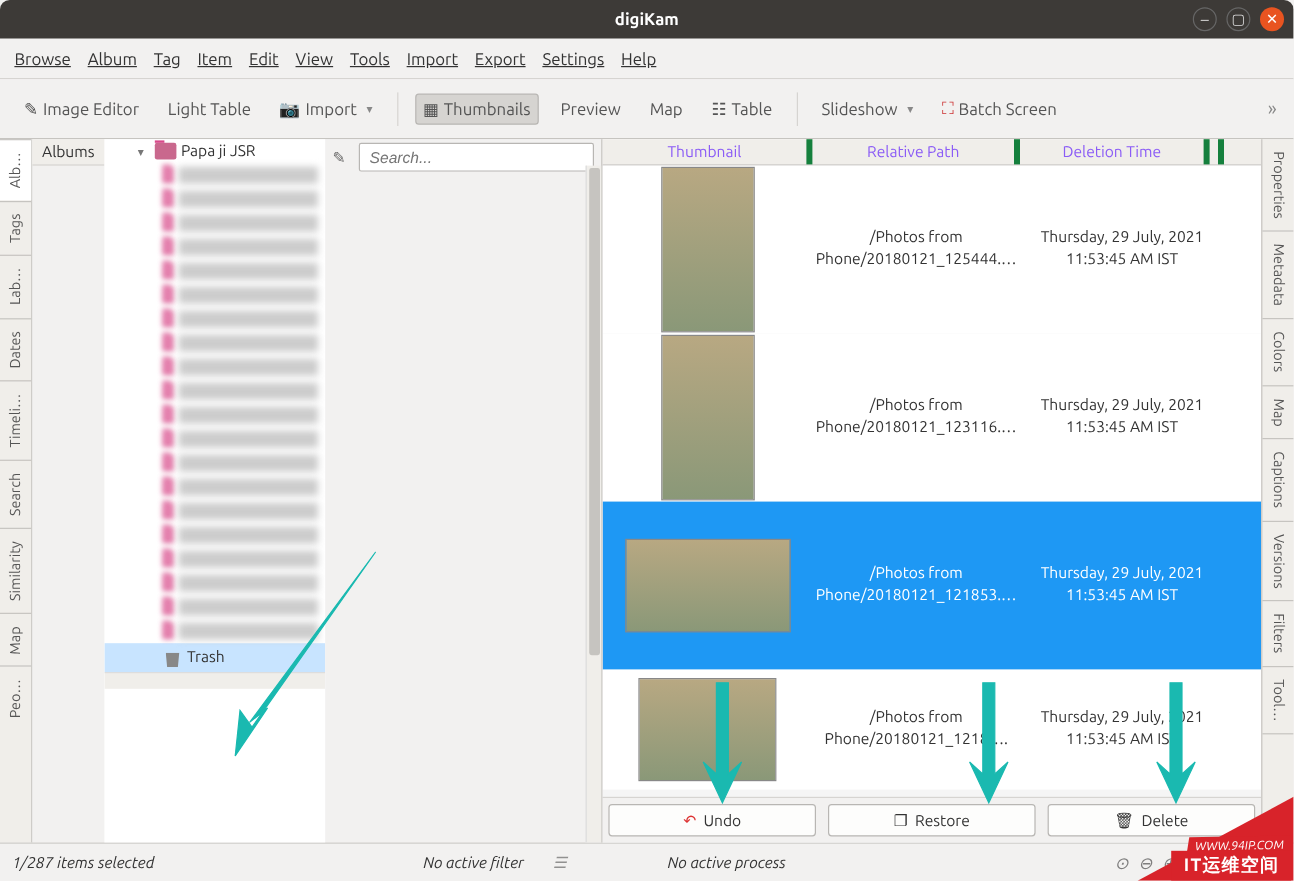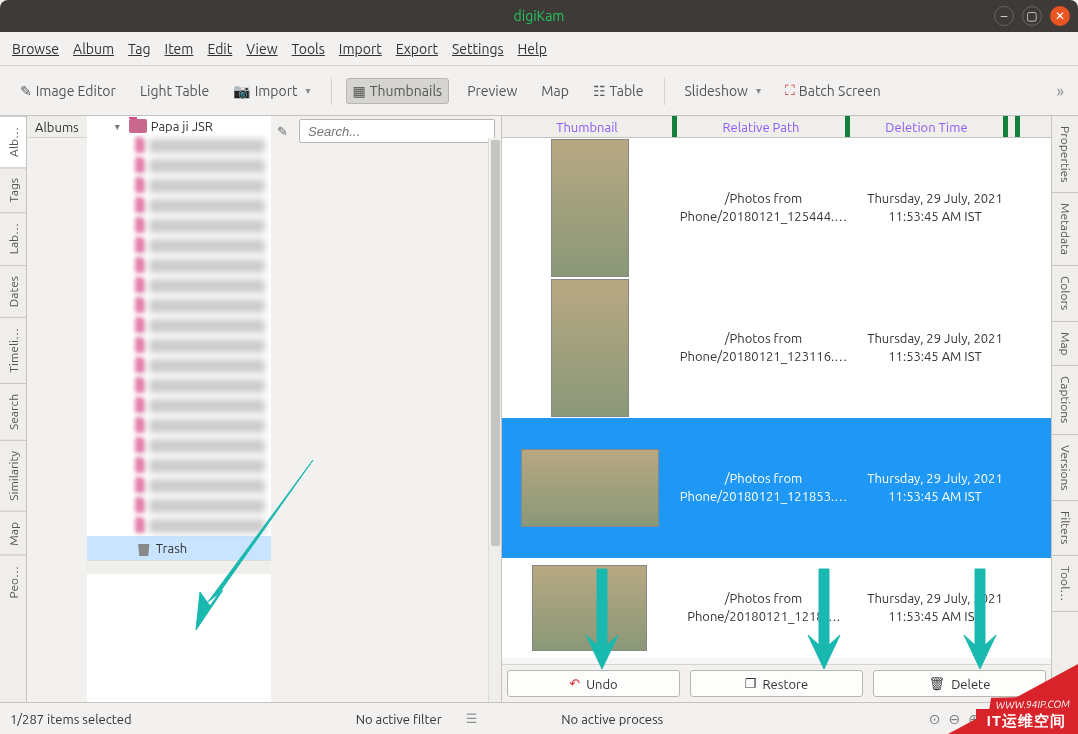--- a/index.html
+++ b/index.html
@@ -1,20 +1,20 @@
 <!DOCTYPE html>
 <html><head>
 <meta charset="utf-8">
 <style>
 * { margin: 0; padding: 0; box-sizing: border-box; }
 body { font-family: "Ubuntu", "Liberation Sans", sans-serif; font-size: 13px; background: #f2f1f0; width: 1078px; height: 734px; overflow: hidden; position: relative; }
 
 
 .titlebar { height: 32px; background: #3d3a37; display: flex; align-items: center; position: relative; border-radius: 8px 8px 0 0; }
-.titlebar .title { color: #22c55e; font-weight: normal; text-align: center; flex: 1; font-size: 14px; }
+.titlebar .title { color: #ffffff; font-weight: bold; text-align: center; flex: 1; font-size: 14px; }
 .titlebar .controls { position: absolute; right: 8px; display: flex; gap: 8px; align-items: center; }
 .titlebar .btn { width: 20px; height: 20px; border-radius: 50%; display: flex; align-items: center; justify-content: center; font-size: 12px; color: #ddd; }
 .titlebar .btn.close { background: #e95420; color: #fff; }
 .titlebar .btn.max, .titlebar .btn.min { background: transparent; border: 1px solid #666; }
 
 
 .menubar { height: 34px; background: #f2f1f0; display: flex; align-items: center; padding: 16px 12px; gap: 14px; border-bottom: 1px solid #d6d4d1; }
 .menubar .menuitem { color: #333; font-size: 14px; position: relative; }
 .menubar .menuitem .underline { text-decoration: underline; }
 
@@ -72,21 +72,21 @@
 .table-body .row .cell.thumb { width: 175px; }
 .table-body .row .cell.path { width: 173px; }
 .table-body .row .cell.time { width: 170px; }
 .thumbimg { background: linear-gradient(#b8a882, #8a9878); border: 1px solid #888; }
 .action-row { display: flex; gap: 10px; padding: 5px 5px; background: #f2f1f0; border-top: 1px solid #d6d4d1; }
 .action-row .actbtn { flex: 1; border: 1px solid #b8b6b3; background: #fdfdfc; border-radius: 3px; padding: 5px 4px; display: flex; align-items: center; justify-content: center; gap: 6px; font-size: 13px; color: #333; }
 .right-side-tabs { width: 27px; background: #f0eeea; border-left: 1px solid #c6c4c0; display: flex; flex-direction: column; }
 .right-side-tabs .tab { writing-mode: vertical-rl; padding: 10px 4px; font-size: 12px; color: #555; border-bottom: 1px solid #c6c4c0; display: flex; align-items: center; gap: 4px; }
 
 
-.statusbar { height: 32px; background: #f2f1f0; border-top: 1px solid #c6c4c0; display: flex; align-items: center; padding: 0 10px; gap: 24px; font-size: 13px; color: #333; }
+.statusbar { height: 32px; background: #f2f1f0; border-top: 1px solid #c6c4c0; display: flex; align-items: center; padding: 0 10px; gap: 24px; font-size: 13px; color: #333; font-style: italic; }
 .statusbar .right { margin-left: auto; display: flex; align-items: center; gap: 8px; }
 .statusbar .zslider { width: 80px; height: 6px; background: #ddd; border-radius: 3px; position: relative; }
 .statusbar .zslider .handle { position: absolute; left: 10px; top: -3px; width: 12px; height: 12px; background: #0a84ff; border-radius: 6px; }
 .zicon { opacity: 0.6; font-size: 14px; }
 
 
 .arrow { position: absolute; pointer-events: none; }
 .arrow svg path { fill: #1ab9b0; stroke: #1ab9b0; }
 
 

